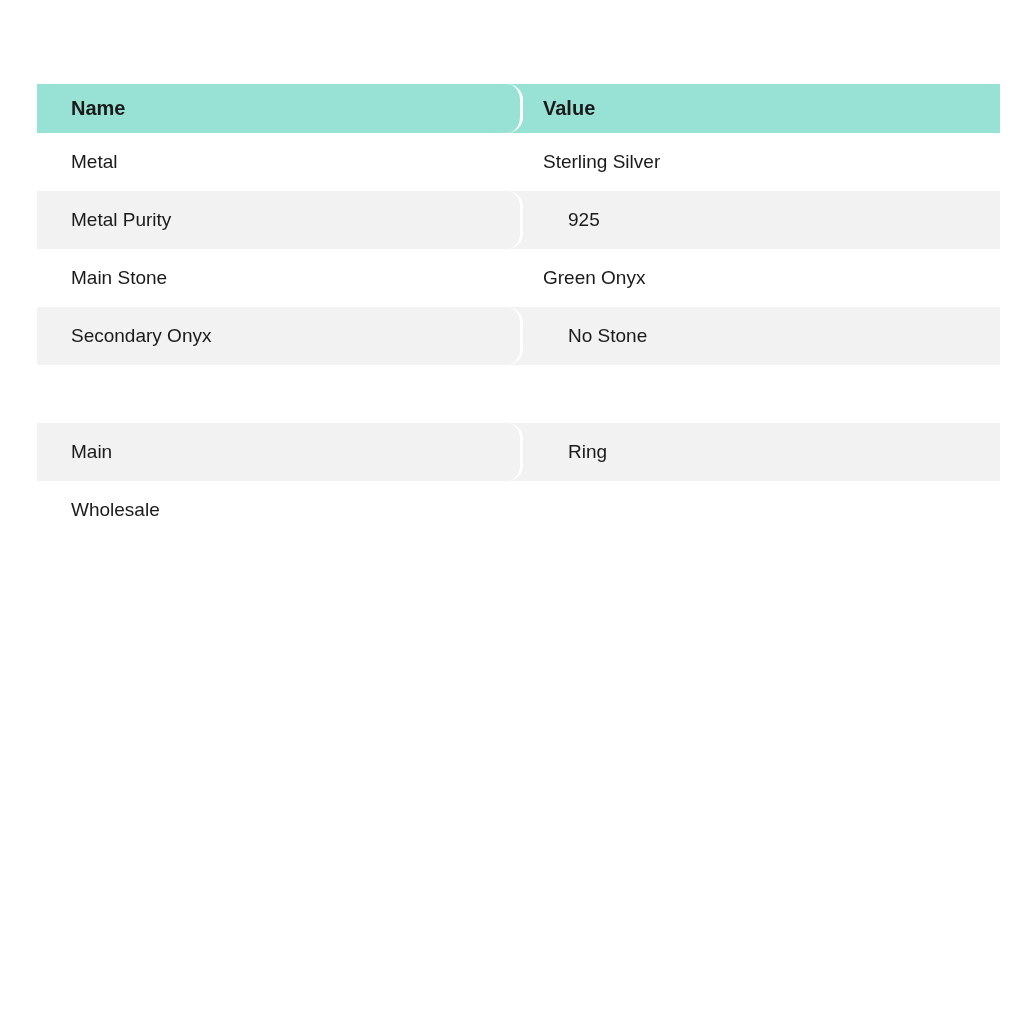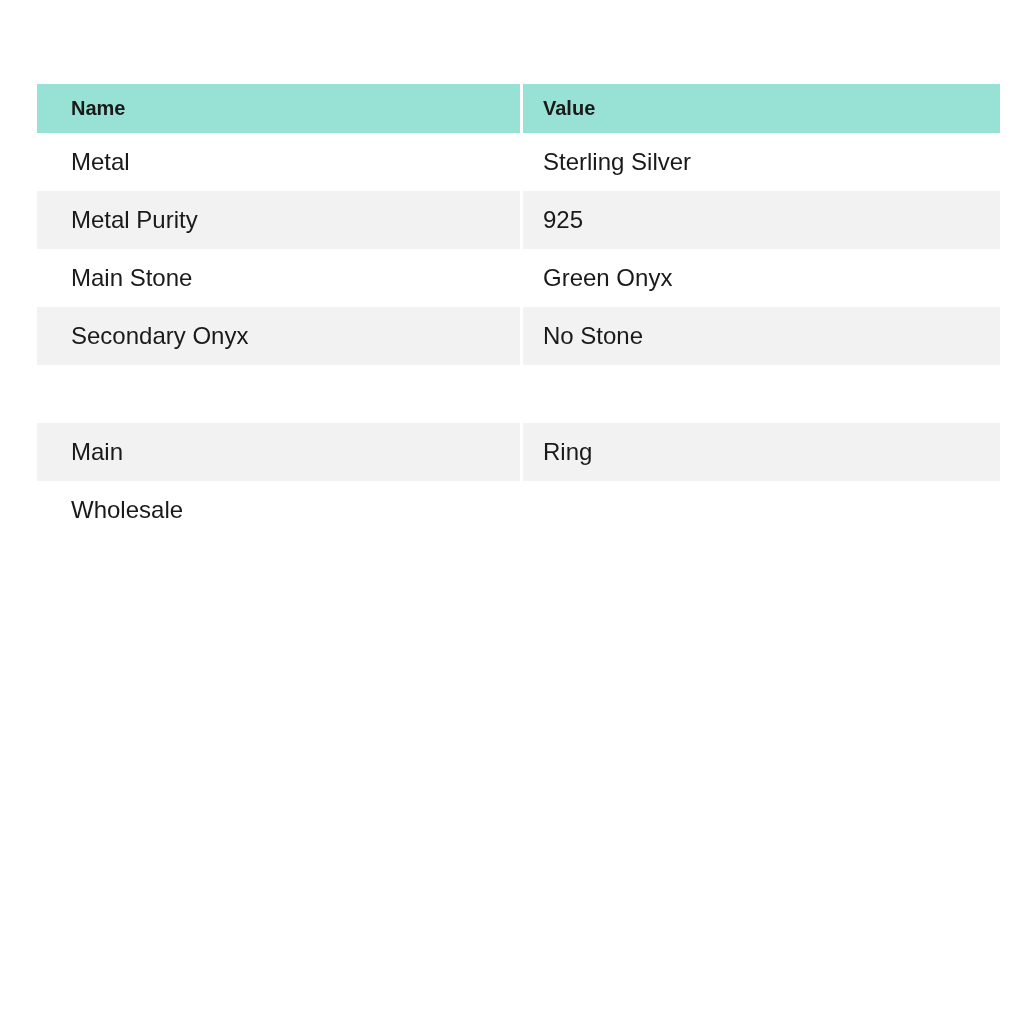--- a/index.html
+++ b/index.html
@@ -26,33 +26,34 @@
 
   .header-row {
     height: 49px;
     background: var(--accent, #98e2d5);
     font-size: 20px;
     font-weight: 600;
   }
 
   .data-row {
     height: 58px;
-    font-size: 24px;
+    font-size: 19px;
     font-weight: 400;
     text-align: right;
   }
 
   .data-row.even { background: #ffffff; }
-  .data-row.odd  { background: var(--stripe, #f2f2f2); }
+  .data-row.odd  { background: var(--stripe, #f2f2f2); gap: 25px; }
 
   .cell {
     display: flex;
     align-items: center;
     overflow: hidden;
     white-space: nowrap;
+    border-radius: 16px;
   }
 
   .cell.name {
     width: 486px;
     padding-left: 34px;
     border-right: 3px solid #ffffff;
   }
 
   .cell.value {
     flex: 1;

